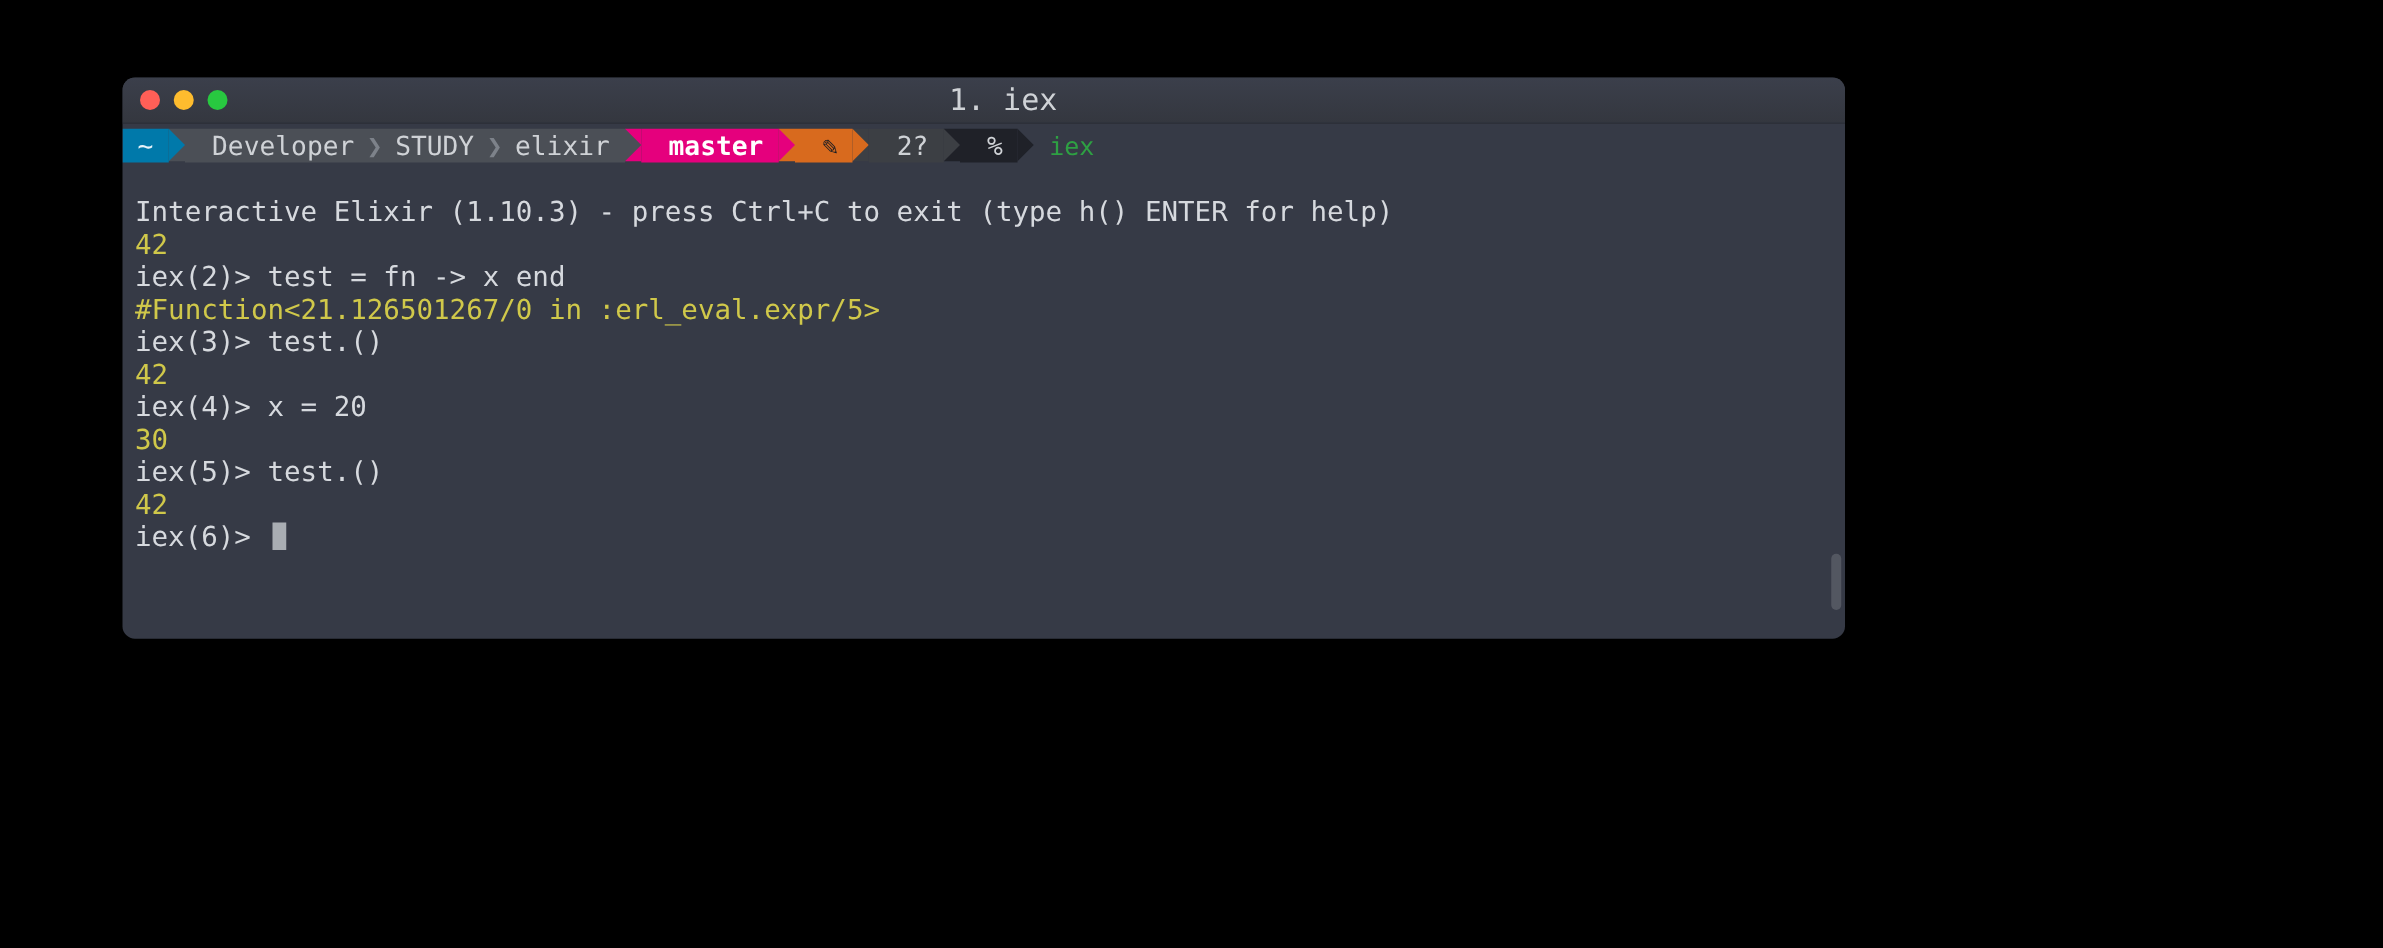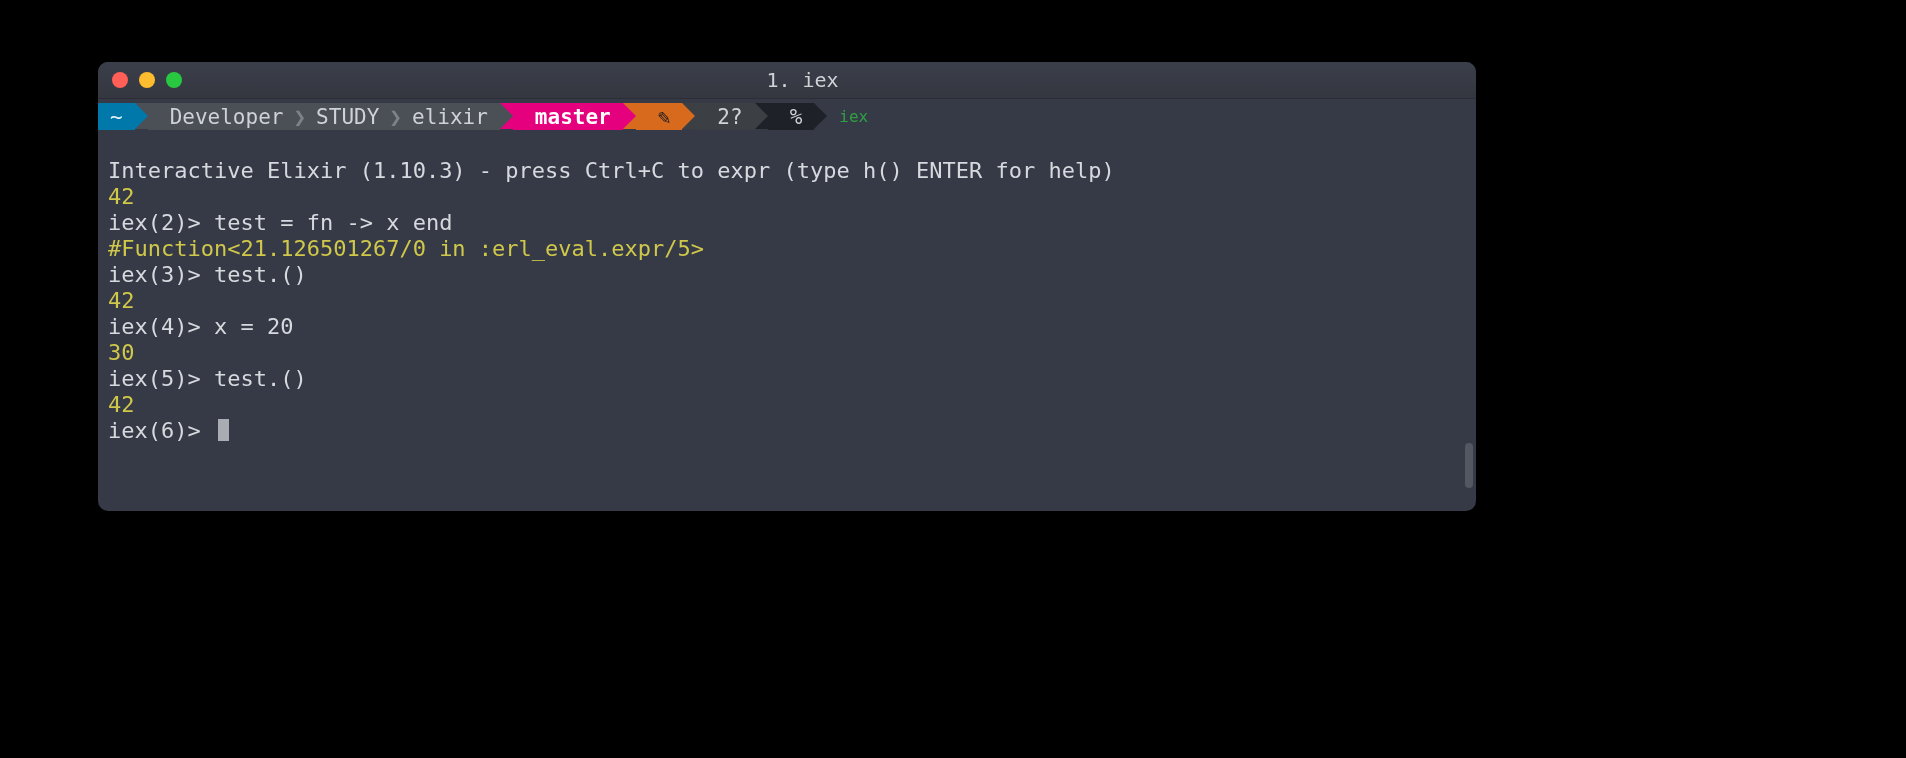--- a/index.html
+++ b/index.html
@@ -21,21 +21,21 @@
     position:relative;
     border-bottom:1px solid #2b2e36;
   }
   .traffic{display:flex;gap:11px;margin-left:14px;}
   .dot{width:16px;height:16px;border-radius:50%;}
   .dot.red{background:#ff5f57;}
   .dot.yellow{background:#febc2e;}
   .dot.green{background:#28c840;}
   .title{
     position:absolute;left:0;right:0;text-align:center;
-    color:#cfd2d6;font-size:20px;font-weight:400;
+    color:#cfd2d6;font-size:24px;font-weight:400;
     pointer-events:none;
     padding-left:31px;
   }
   .term{
     padding:0 10px 8px 10px;
     font-size:22px;
     line-height:26px;
     color:#d6d9de;
     position:relative;
     height:calc(100% - 36px);
@@ -52,21 +52,21 @@
   .seg-path .sep{color:#7d828a;margin:0 10px;}
   .ar-path{border-left:13px solid #4b4f56;background:#e5007d;}
   .seg-branch{background:#e5007d;color:#fff;font-weight:600;}
   .ar-branch{border-left:13px solid #e5007d;background:#d86a1e;}
   .seg-dirty{background:#d86a1e;color:#1b1d23;}
   .ar-dirty{border-left:13px solid #d86a1e;background:#3c3f44;}
   .seg-stash{background:#3c3f44;color:#cfd2d6;}
   .ar-stash{border-left:13px solid #3c3f44;background:#1f2128;}
   .seg-symbol{background:#1f2128;color:#cfd2d6;}
   .ar-symbol{border-left:13px solid #1f2128;}
-  .cmd{color:#2ea043;margin-left:12px;align-self:center;font-size:16px;}
+  .cmd{color:#2ea043;margin-left:12px;align-self:center;font-size:20px;}
   
   .line{white-space:pre;}
   .out{color:#d0c84a;}
   .cursor{display:inline-block;width:11px;height:22px;background:#a9adb3;vertical-align:-3px;margin-left:4px;}
   
   .sb{position:absolute;right:3px;bottom:28px;width:8px;height:45px;border-radius:4px;background:rgba(255,255,255,.15);}
   .pencil-icon{display:inline-block;transform:rotate(0deg);}
 </style>
 </head>
 <body>
@@ -101,21 +101,21 @@
       <div class="seg seg-stash"><span>2?</span></div>
       <div class="arrow ar-stash"></div>
 
       <div class="seg seg-symbol"><span>%</span></div>
       <div class="arrow ar-symbol"></div>
 
       <span class="cmd">iex</span>
     </div>
 
     <div class="line">&nbsp;</div>
-    <div class="line">Interactive Elixir (1.10.3) - press Ctrl+C to expr (type h() ENTER for help)</div>
+    <div class="line">Interactive Elixir (1.10.3) - press Ctrl+C to exit (type h() ENTER for help)</div>
 
     <div id="lines">
         <div class="line"><span class="out">42</span></div>
         <div class="line"><span>iex(2)&gt; </span><span>test = fn -&gt; x end</span></div>
         <div class="line"><span class="out">#Function&lt;21.126501267/0 in :erl_eval.expr/5&gt;</span></div>
         <div class="line"><span>iex(3)&gt; </span><span>test.()</span></div>
         <div class="line"><span class="out">42</span></div>
         <div class="line"><span>iex(4)&gt; </span><span>x = 20</span></div>
         <div class="line"><span class="out">30</span></div>
         <div class="line"><span>iex(5)&gt; </span><span>test.()</span></div>

